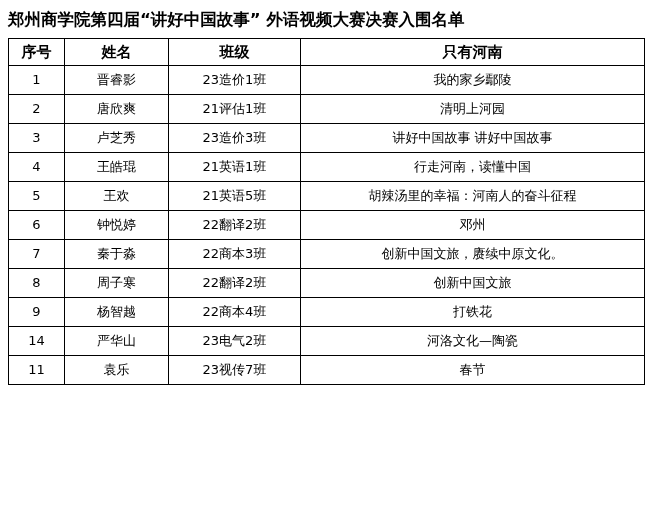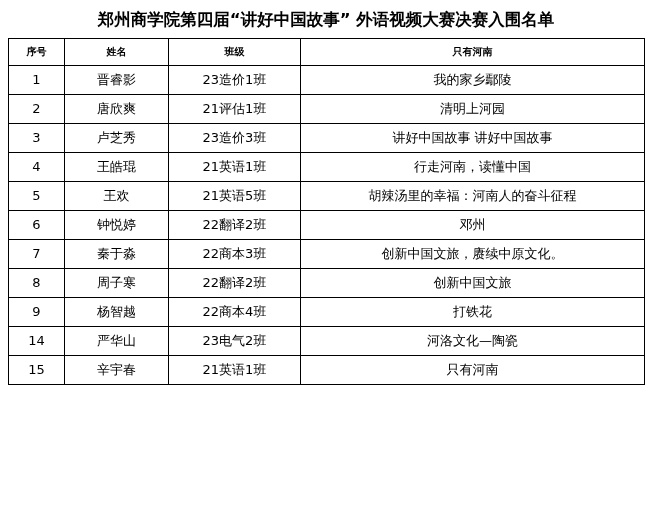--- a/index.html
+++ b/index.html
@@ -16,21 +16,21 @@
   }
   .page {
     width: 652px;
     height: 509px;
     box-sizing: border-box;
     padding: 6px 8px 0 8px;
   }
   .doc-title {
     font-size: 16.5px;
     font-weight: bold;
-    text-align: center;
+    text-align: left;
     letter-spacing: 0px;
     line-height: 24px;
     padding: 2px 0 6px 0;
     white-space: nowrap;
   }
   table.listing {
     border-collapse: collapse;
     width: 636px;
     table-layout: fixed;
     border: 1px solid #000;
@@ -42,21 +42,21 @@
     vertical-align: middle;
     font-size: 13px;
     height: 28px;
     line-height: 28px;
     padding: 0 2px;
     overflow: hidden;
     white-space: nowrap;
   }
   table.listing thead th {
     font-weight: bold;
-    font-size: 10px;
+    font-size: 15px;
     height: 26px;
     line-height: 26px;
   }
   col.c-seq { width: 56px; }
   col.c-name { width: 104px; }
   col.c-class { width: 132px; }
   col.c-work { width: 344px; }
   td.seq { font-size: 12.5px; }
 </style>
 </head>
@@ -136,21 +136,21 @@
         <td>22商本4班</td>
         <td>打铁花</td>
       </tr>
       <tr>
         <td class="seq">14</td>
         <td>严华山</td>
         <td>23电气2班</td>
         <td>河洛文化—陶瓷</td>
       </tr>
       <tr>
-        <td class="seq">15</td>
-        <td>辛宇春</td>
-        <td>21英语1班</td>
-        <td>只有河南</td>
+        <td class="seq">11</td>
+        <td>袁乐</td>
+        <td>23视传7班</td>
+        <td>春节</td>
       </tr>
     </tbody>
   </table>
 
 </div>
 
 </body></html>

